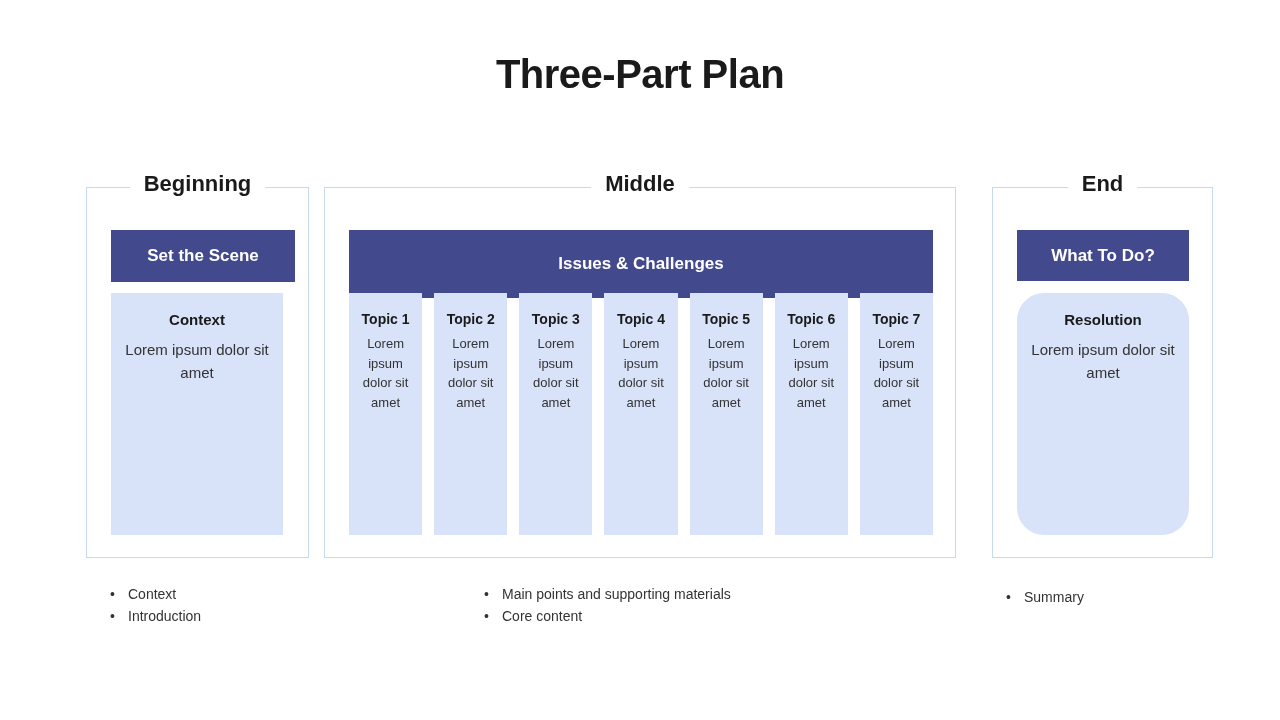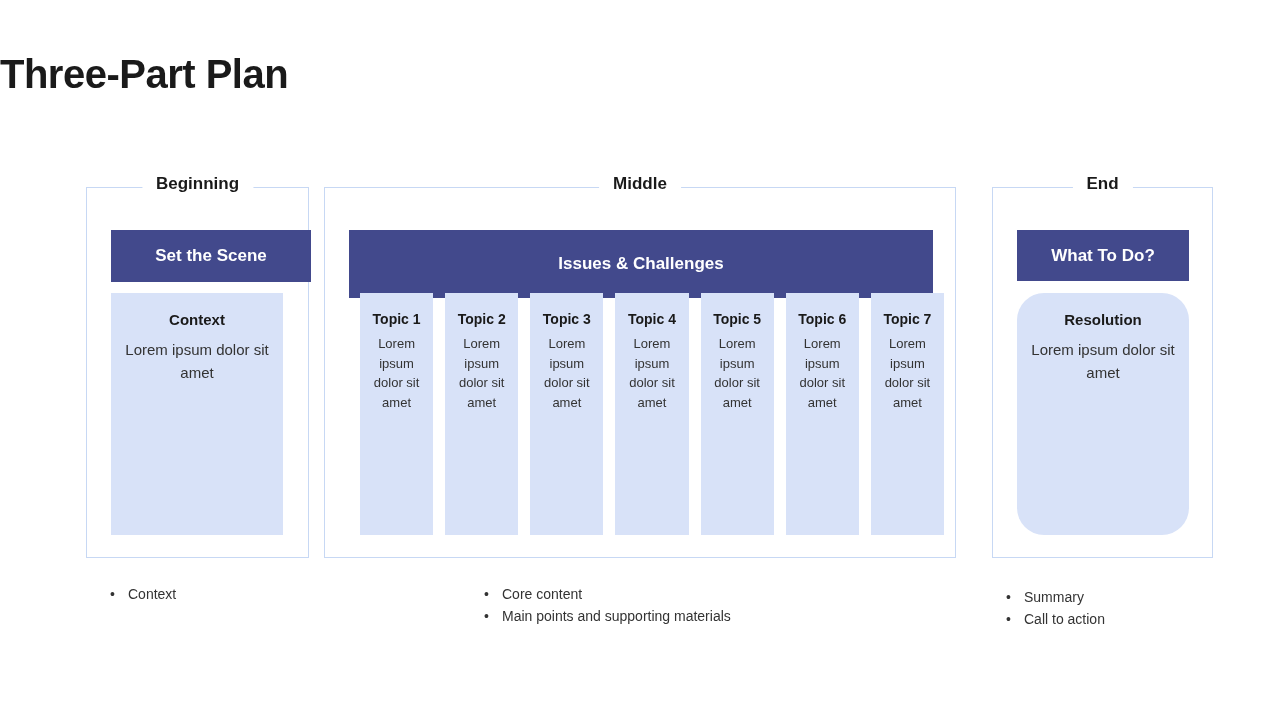--- a/index.html
+++ b/index.html
@@ -15,21 +15,21 @@
     overflow: hidden;
     position: relative;
   }
 
   
   .slide-title {
     position: absolute;
     left: 0;
     top: 52px;
     width: 1280px;
-    text-align: left;
+    text-align: center;
     font-size: 40px;
     font-weight: bold;
     letter-spacing: -0.5px;
     color: #1a1a1a;
   }
 
   
   .section {
     position: absolute;
     box-sizing: border-box;
@@ -41,41 +41,41 @@
   #section-end       { left: 972px; top: 187px; width: 221px; height: 371px; margin-left: 20px; }
 
   
   .section-label {
     position: absolute;
     top: -14px;
     left: 50%;
     transform: translateX(-50%);
     background: #ffffff;
     padding: 0 14px;
-    font-size: 17px;
+    font-size: 22px;
     font-weight: bold;
     color: #1a1a1a;
     white-space: nowrap;
     line-height: 20px;
   }
 
   
   .banner {
     position: absolute;
     background: #42498c;
     color: #ffffff;
     font-size: 17px;
     font-weight: bold;
     display: flex;
     align-items: center;
     justify-content: center;
     text-align: center;
     box-sizing: border-box;
   }
-  #banner-beginning { left: 24px;  top: 42px; width: 200px; height: 52px; }
+  #banner-beginning { left: 24px;  top: 42px; width: 184px; height: 52px; }
   #banner-middle    { left: 24px;  top: 42px; width: 584px; height: 68px; }
   #banner-end       { left: 24px;  top: 42px; width: 172px; height: 51px; }
 
   
   .card {
     position: absolute;
     background: #d8e2f8;
     box-sizing: border-box;
     padding-top: 17px;
   }
@@ -100,21 +100,20 @@
 
   
   .topics {
     position: absolute;
     left: 24px;
     top: 105px;
     width: 584px;
     height: 242px;
     display: flex;
     gap: 12px;
-    margin-left: 11px;
   }
   .topic-col {
     flex: 1 1 0;
     background: #d8e2f8;
     box-sizing: border-box;
     padding: 17px 4px 0 4px;
   }
   .topic-heading {
     font-size: 14px;
     font-weight: bold;
@@ -222,28 +221,28 @@
 
   <div class="card" id="card-end">
     <div class="card-heading">Resolution</div>
     <div class="card-body">Lorem ipsum dolor sit amet</div>
   </div>
 </div>
 
 <div class="bullets" id="bullets-beginning">
   <ul>
     <li>Context</li>
+    <li>Introduction</li>
   </ul>
 </div>
 
 <div class="bullets" id="bullets-middle">
   <ul>
+    <li>Main points and supporting materials</li>
     <li>Core content</li>
-    <li>Main points and supporting materials</li>
   </ul>
 </div>
 
 <div class="bullets" id="bullets-end">
   <ul>
     <li>Summary</li>
-    <li>Call to action</li>
   </ul>
 </div>
 
 </body></html>

